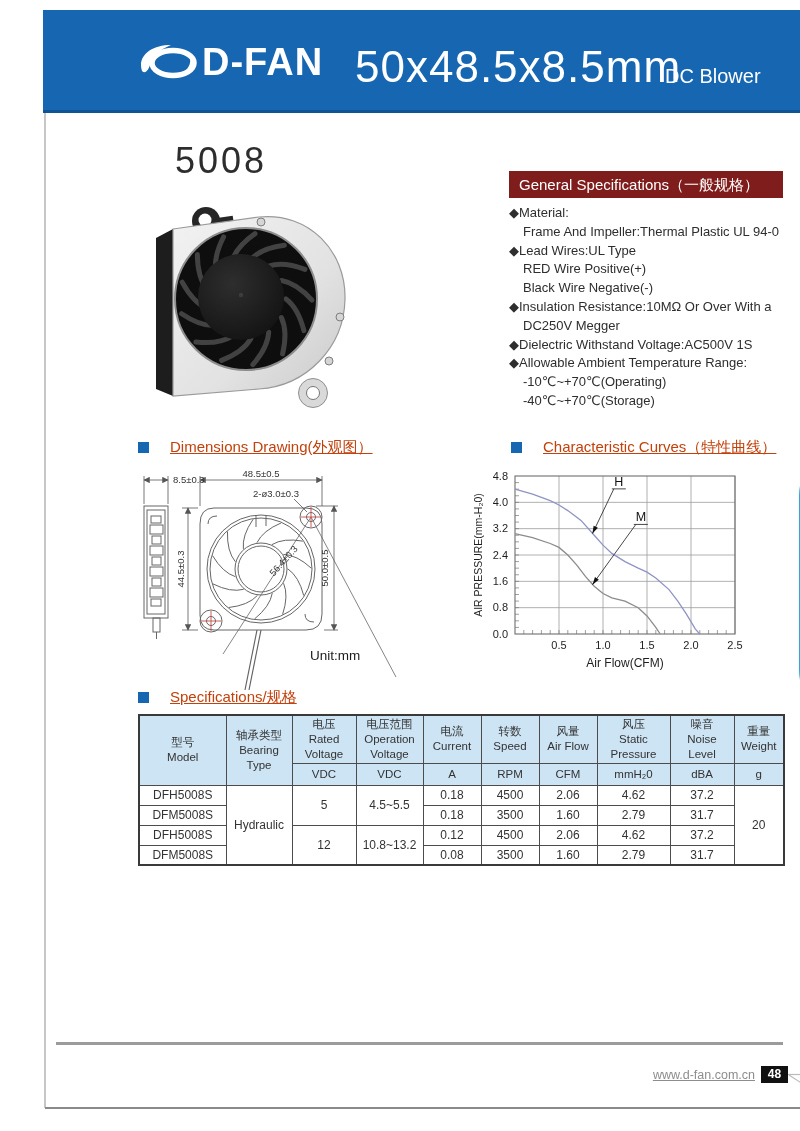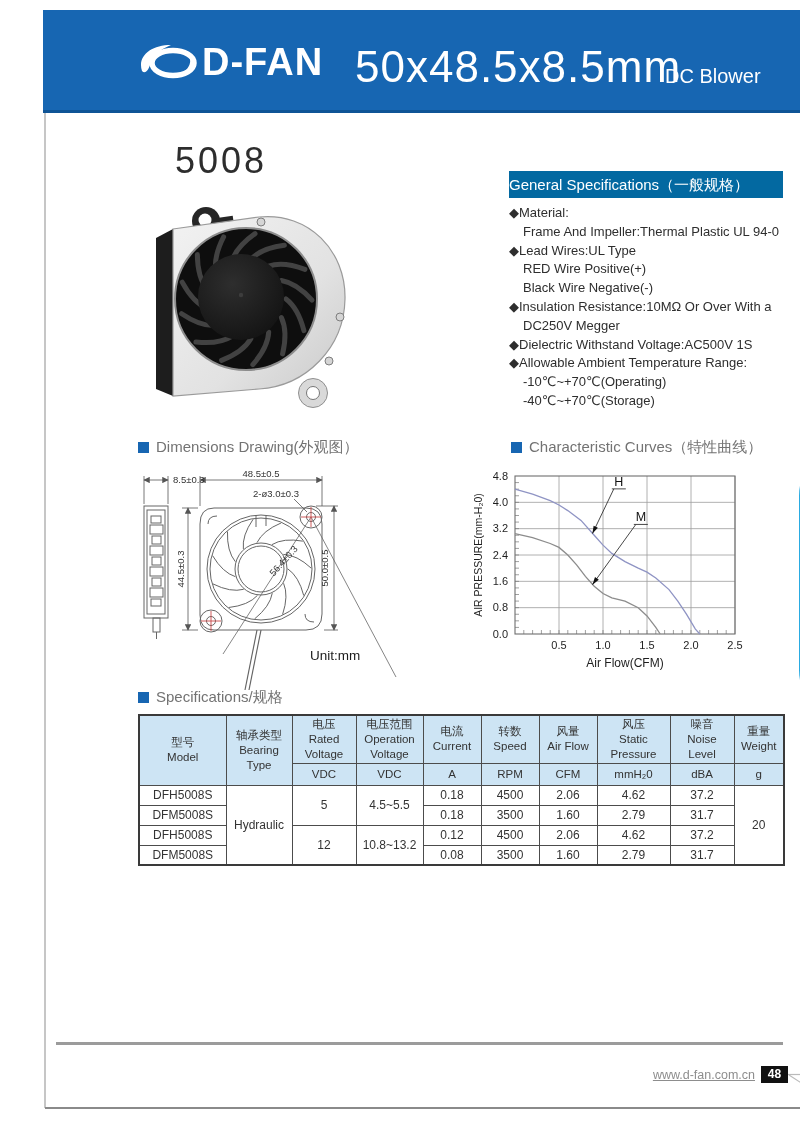--- a/index.html
+++ b/index.html
@@ -13,26 +13,26 @@
   .brand{color:#fff;font-size:38px;font-weight:bold;letter-spacing:1px;margin-left:2px;}
   .size-title{position:absolute;left:312px;top:32px;color:#fff;font-size:44px;font-weight:400;letter-spacing:1px;}
   .blower-title{position:absolute;left:622px;top:55px;color:#fff;font-size:20px;font-weight:400;}
 
   
   .model-no{position:absolute;left:132px;top:140px;font-size:36px;color:#2d2d2d;letter-spacing:3px;z-index:2;}
   .fan-photo{position:absolute;left:100px;top:196px;z-index:2;}
 
   
   .gs-banner{position:absolute;left:466px;top:171px;width:274px;height:27px;line-height:27px;
-    background:#0369a1;color:#fff;font-size:15px;box-sizing:border-box;z-index:2;}
+    background:#7f1d1d;color:#fff;font-size:15px;padding-left:10px;box-sizing:border-box;z-index:2;}
   .gs-list{position:absolute;left:466px;top:204px;width:290px;font-size:13px;line-height:18.8px;color:#2e2e2e;z-index:2;}
   .gs-list .cont{padding-left:14px;}
 
   
-  .sec-title{position:absolute;display:flex;align-items:center;gap:7px;font-size:15px;color:#737373;z-index:2;}
+  .sec-title{position:absolute;display:flex;align-items:center;gap:21px;font-size:15px;color:#c2410c;z-index:2;text-decoration:underline;}
   .sq{width:11px;height:11px;background:#1766b2;display:inline-block;}
 
   .dims-svg{position:absolute;left:85px;top:462px;z-index:2;}
   .chart-svg{position:absolute;left:428px;top:462px;z-index:2;}
 
   
   .side-tab{position:absolute;left:756px;top:418px;width:44px;height:330px;z-index:3;}
   .side-tab text{font-size:19px;fill:#ffffff;letter-spacing:1px;}
 
   

